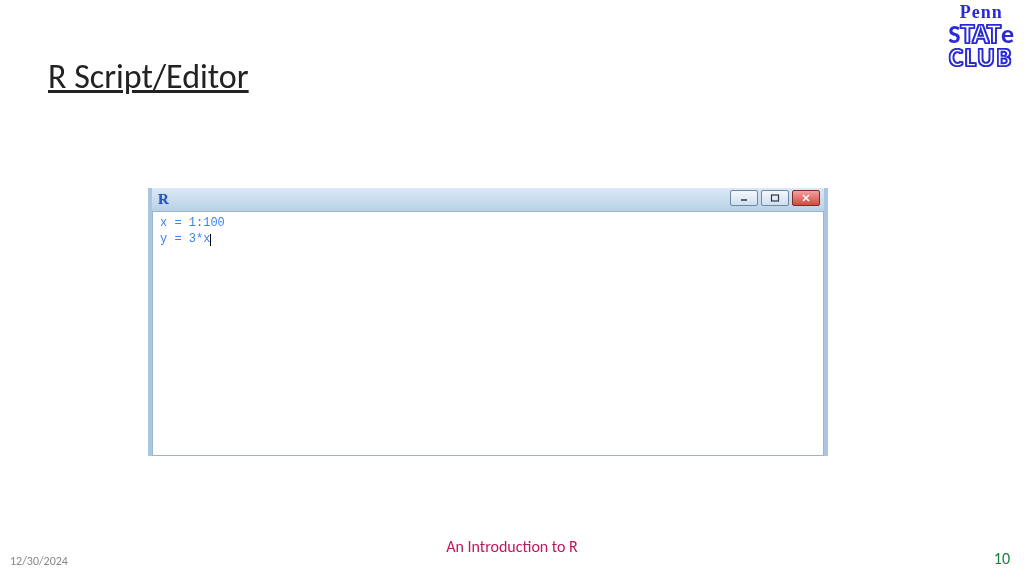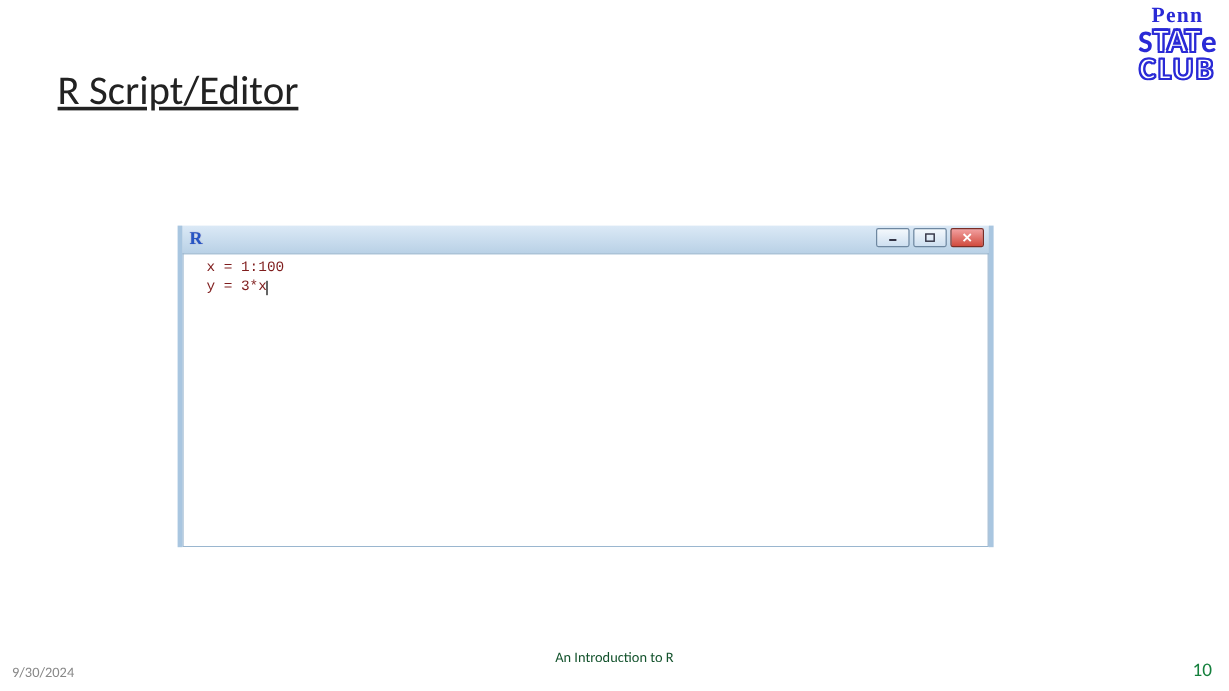--- a/index.html
+++ b/index.html
@@ -41,25 +41,25 @@
   .titlebar .wtitle { position: absolute; left: 0; right: 0; text-align: center; }
   .titlebar .btns { position: absolute; right: 4px; top: 2px; display: flex; gap: 3px; }
   .wbtn {
     width: 28px; height: 16px; border: 1px solid #6e87a0; border-radius: 2px;
     background: linear-gradient(#f4f8fc, #cedff0);
     display: flex; align-items: center; justify-content: center;
   }
   .wbtn.close { background: linear-gradient(#f2a0a0, #d14b3e); border-color: #7a2d26; }
   .wbtn svg { display: block; }
 
-  .editor-body { padding: 4px 20px; font-family: "Courier New", monospace; font-size: 12px; color: #7f1d1d; line-height: 1.3; white-space: pre; }
+  .editor-body { padding: 4px 8px; font-family: "Courier New", monospace; font-size: 12px; color: #3b82f6; line-height: 1.3; white-space: pre; }
   .cursor { display: inline-block; width: 1px; height: 12px; background: #000; vertical-align: text-bottom; }
 
   .footer-date { position: absolute; left: 10px; bottom: 8px; font-size: 12px; color: #888; }
-  .footer-title { position: absolute; left: 0; right: 0; bottom: 20px; text-align: center; font-size: 12px; color: #14532d; }
+  .footer-title { position: absolute; left: 0; right: 0; bottom: 20px; text-align: center; font-size: 16px; color: #be185d; }
   .footer-num { position: absolute; right: 14px; bottom: 8px; font-size: 16px; color: #15803d; }
 </style>
 </head>
 <body>
 
 <div class="slide">
 
   <div class="title">R Script/Editor</div>
 
   <div class="logo">
@@ -87,17 +87,17 @@
               <line x1="2" y1="1" x2="8" y2="7" stroke="#fff" stroke-width="1.5"></line>
               <line x1="8" y1="1" x2="2" y2="7" stroke="#fff" stroke-width="1.5"></line>
             </svg>
         </div>
       </div>
     </div>
     <div class="editor-body"><span>x = 1:100</span>
 <span>y = 3*x</span><span class="cursor"></span></div>
   </div>
 
-  <div class="footer-date">9/30/2024</div>
+  <div class="footer-date">12/30/2024</div>
   <div class="footer-title">An Introduction to R</div>
   <div class="footer-num">10</div>
 
 </div>
 
 </body></html>

